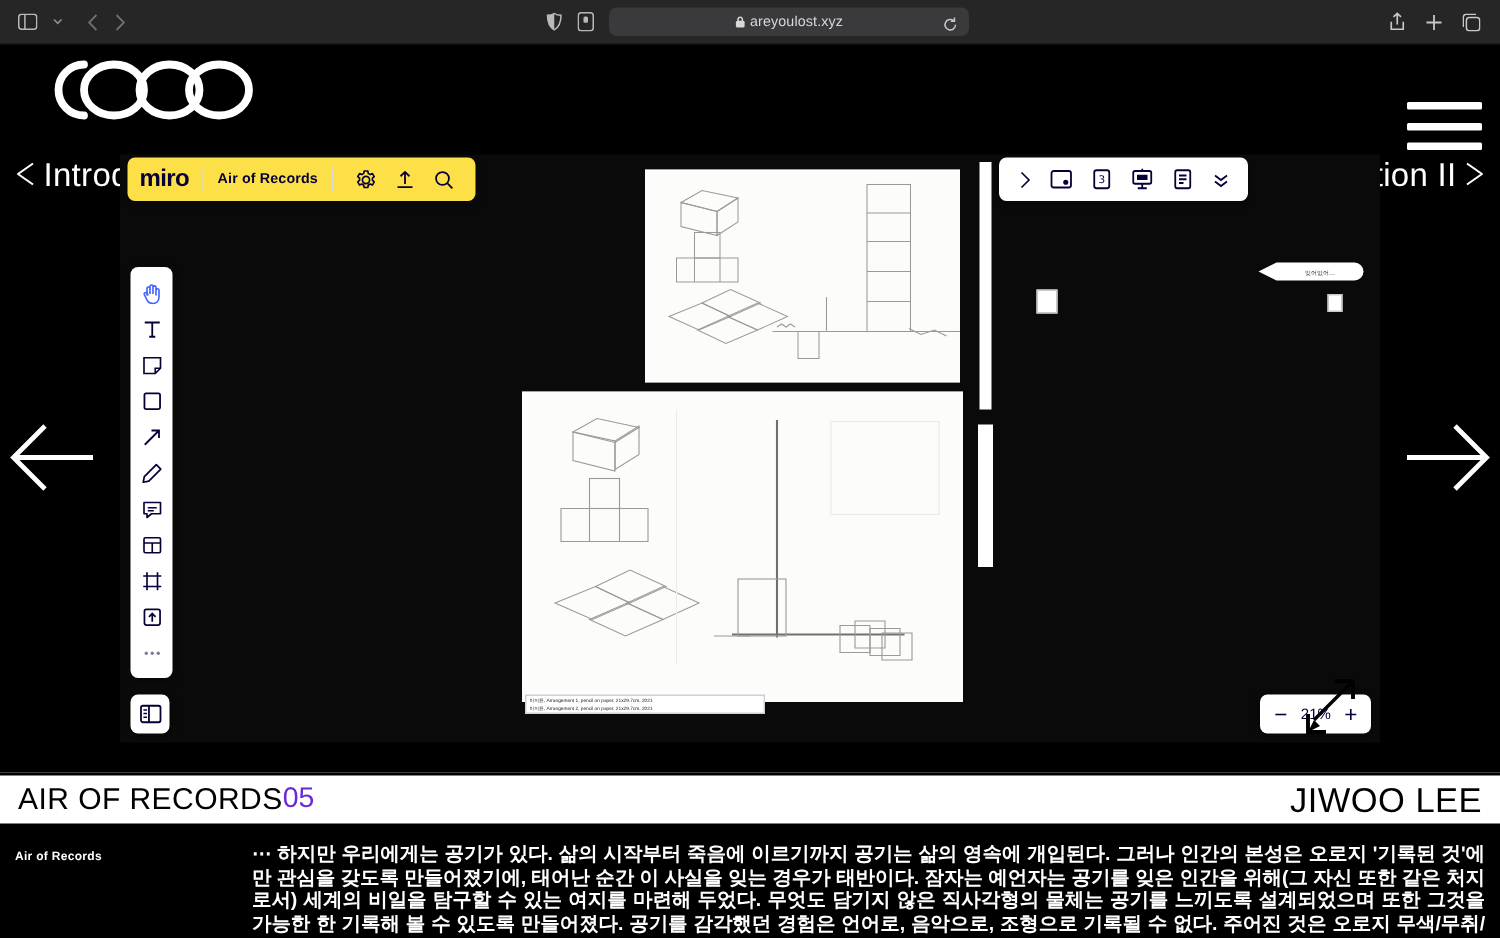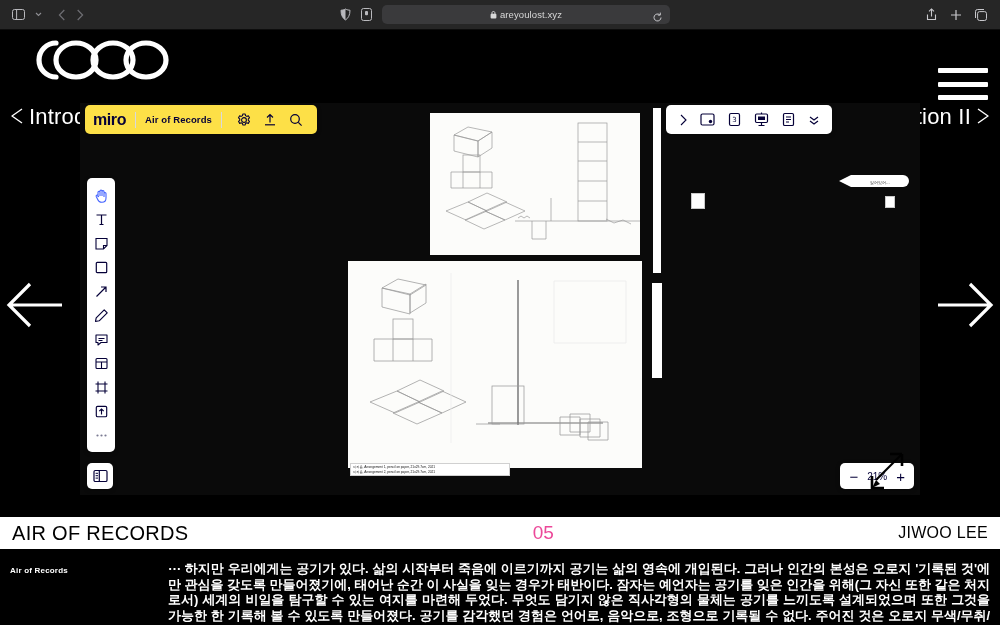--- a/index.html
+++ b/index.html
@@ -9,21 +9,21 @@
   
   #browser-chrome {
     position:absolute; left:0; top:0; width:1000px; height:30px;
     background:#262626; display:flex; align-items:center;
     border-bottom:1px solid #0d0d0d;
   }
   .chrome-left { display:flex; align-items:center; gap:10px; padding-left:12px; }
   .chrome-icon { color:#b9b9bd; display:flex; align-items:center; justify-content:center; }
   .chrome-mid { flex:1; display:flex; align-items:center; justify-content:center; gap:10px; }
   #url-bar {
-    width:288px; height:19px; background:#3a3a3c; border-radius:5px;
+    width:240px; height:19px; background:#3a3a3c; border-radius:5px;
     display:flex; align-items:center; justify-content:center; position:relative;
   }
   #url-text { color:#d8d8d8; font-size:9.5px; letter-spacing:.1px; }
   #lock-icon { margin-right:3px; display:flex; }
   #reload-icon { position:absolute; right:7px; top:4px; }
   .chrome-right { display:flex; align-items:center; gap:13px; padding-right:13px; }
 
   
   #page-header { position:absolute; left:0; top:30px; width:1000px; height:75px; background:#000; }
   #logo { position:absolute; left:12px; top:3px; }
@@ -120,22 +120,22 @@
   
   #cursor { position:absolute; left:858px; top:450px; width:48px; height:48px; pointer-events:none; }
 
   
   #credits-bar {
     position:absolute; left:0; top:515px; width:1000px; height:35px;
     background:#fff; display:flex; align-items:center; padding:0 12px;
     border-top:2px solid #000; border-bottom:1px solid #000;
   }
   #credits-left { font-size:20px; color:#000; letter-spacing:.3px; }
-  #credits-center { flex:1; text-align:center; font-size:19px; color:#ec4899; }
-  #credits-right { font-size:16px; color:#000; letter-spacing:.3px; }
+  #credits-center { flex:1; font-size:19px; color:#6d28d9; }
+  #credits-right { font-size:23px; color:#000; letter-spacing:.3px; }
 
   
   #essay { position:absolute; left:0; top:552px; width:1000px; height:73px; background:#000; }
   #essay-label { position:absolute; left:10px; top:14px; color:#fff; font-size:8px; font-weight:700; letter-spacing:.2px; }
   #essay-body {
     position:absolute; left:168px; top:9px; width:822px; color:#fff;
     font-size:13px; line-height:15.6px; font-weight:700; letter-spacing:-.05px;
     text-align:justify;
   }
 </style>

